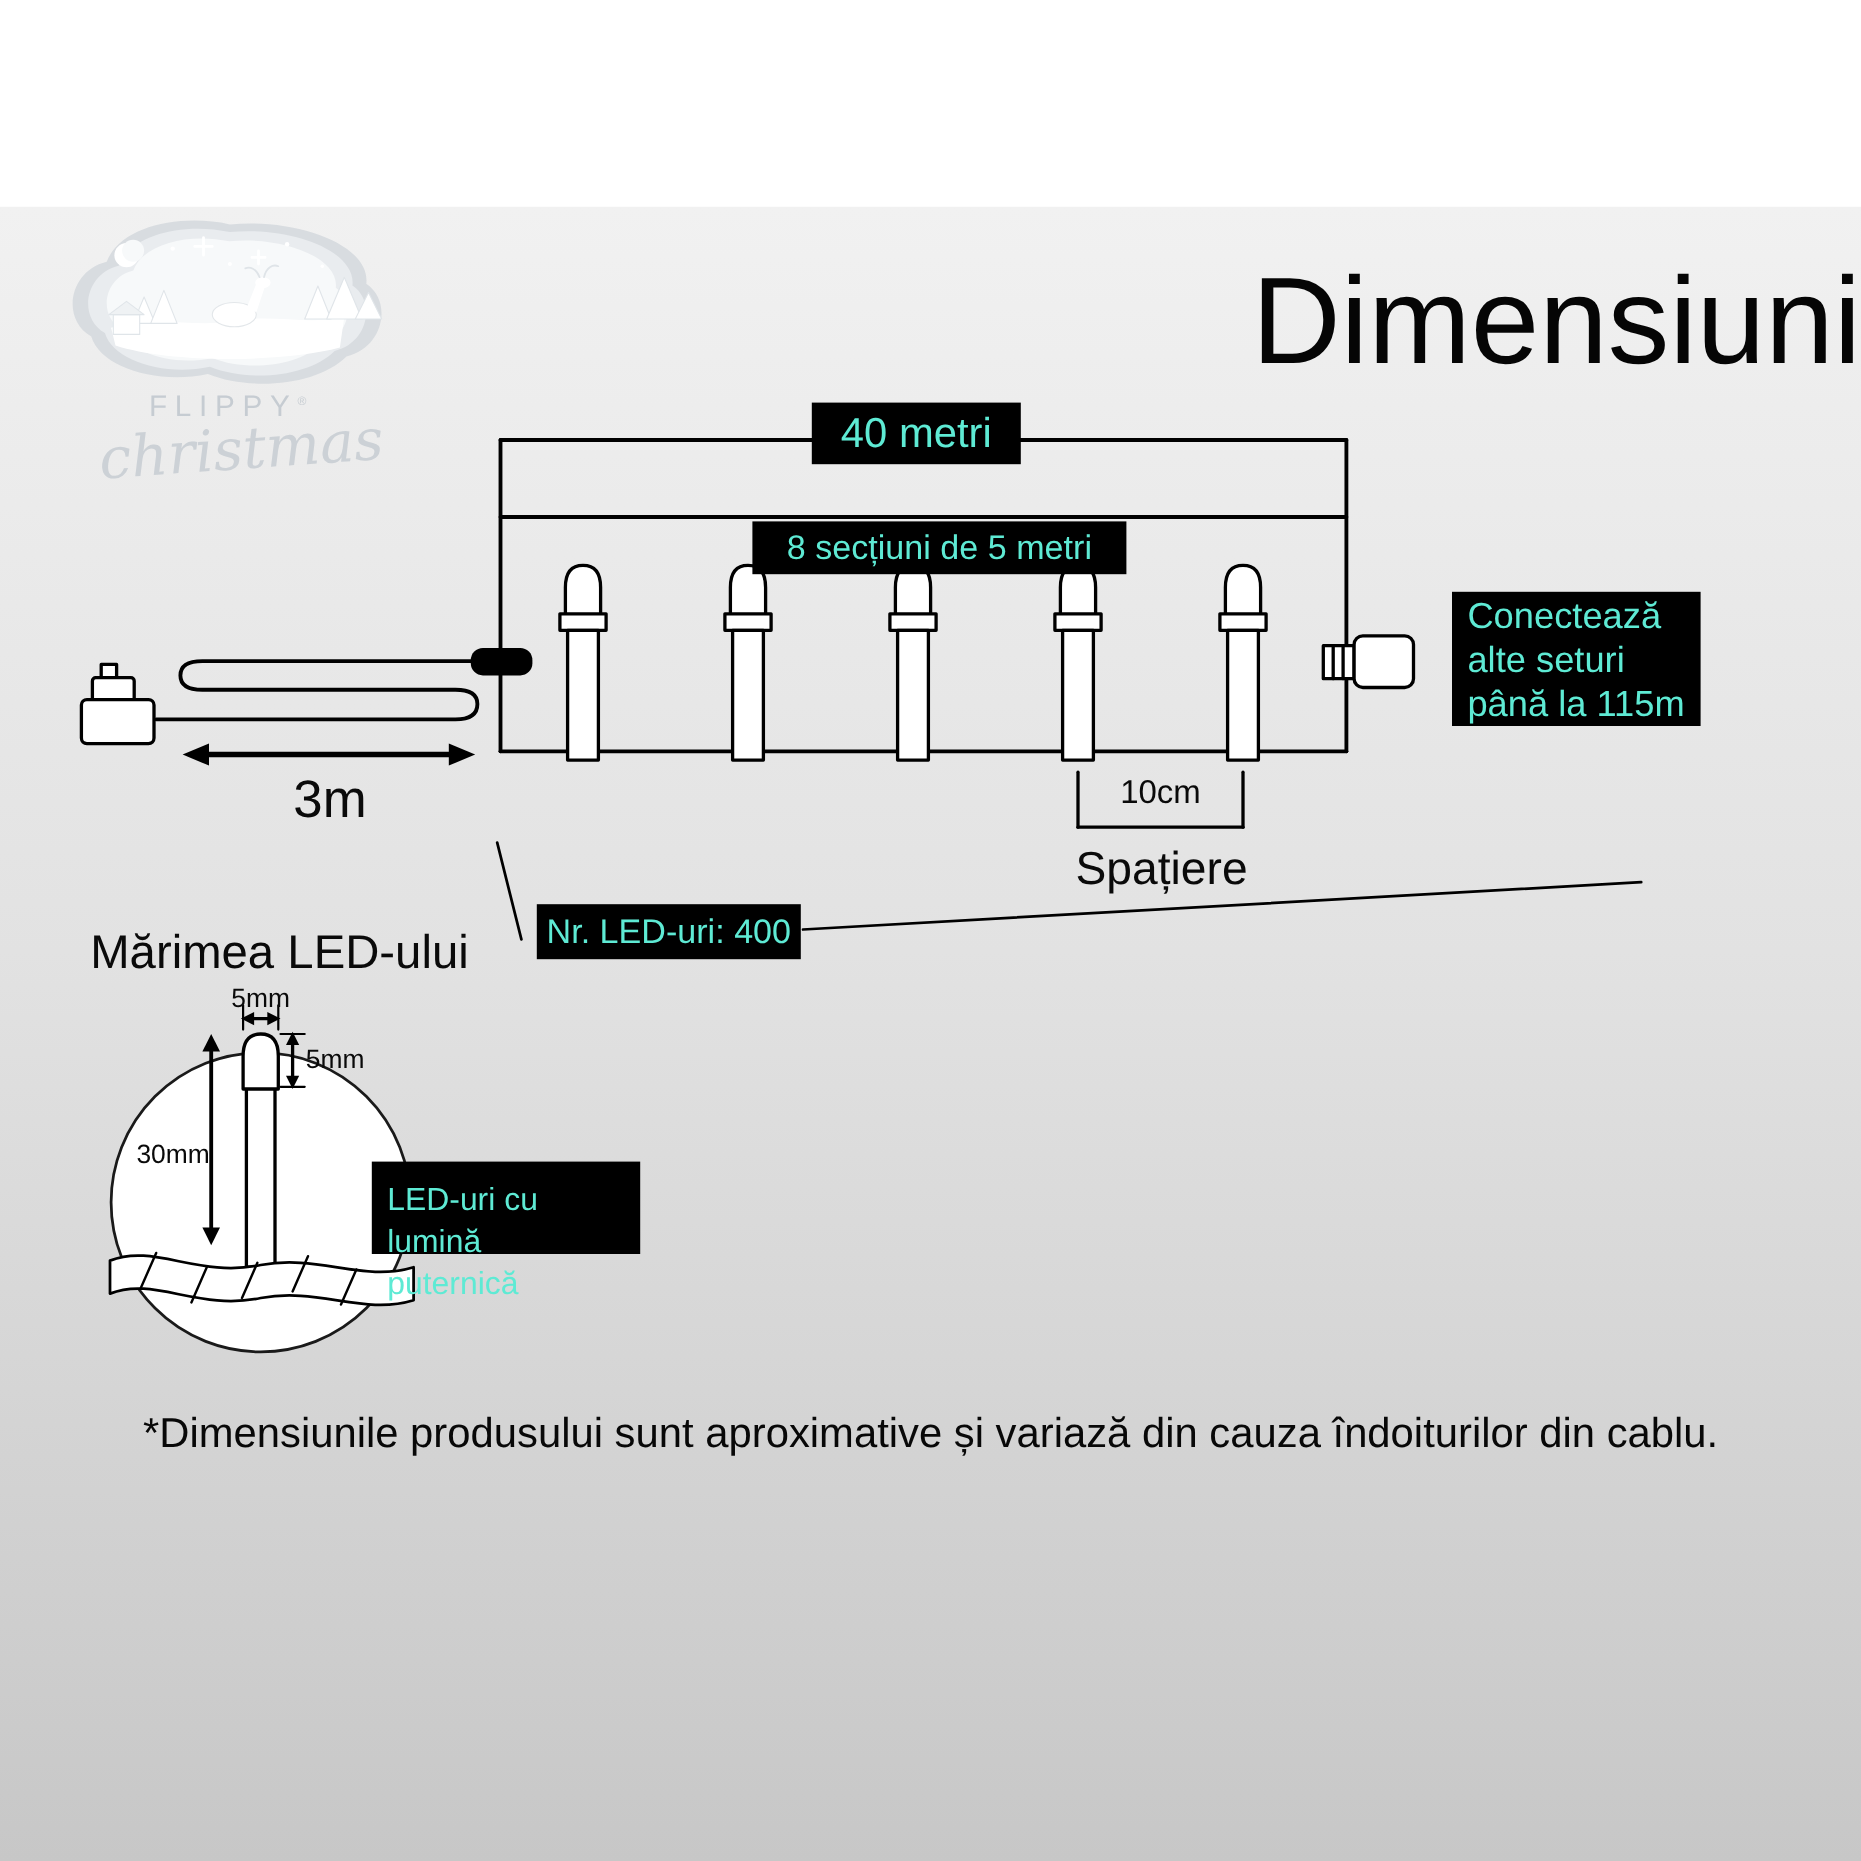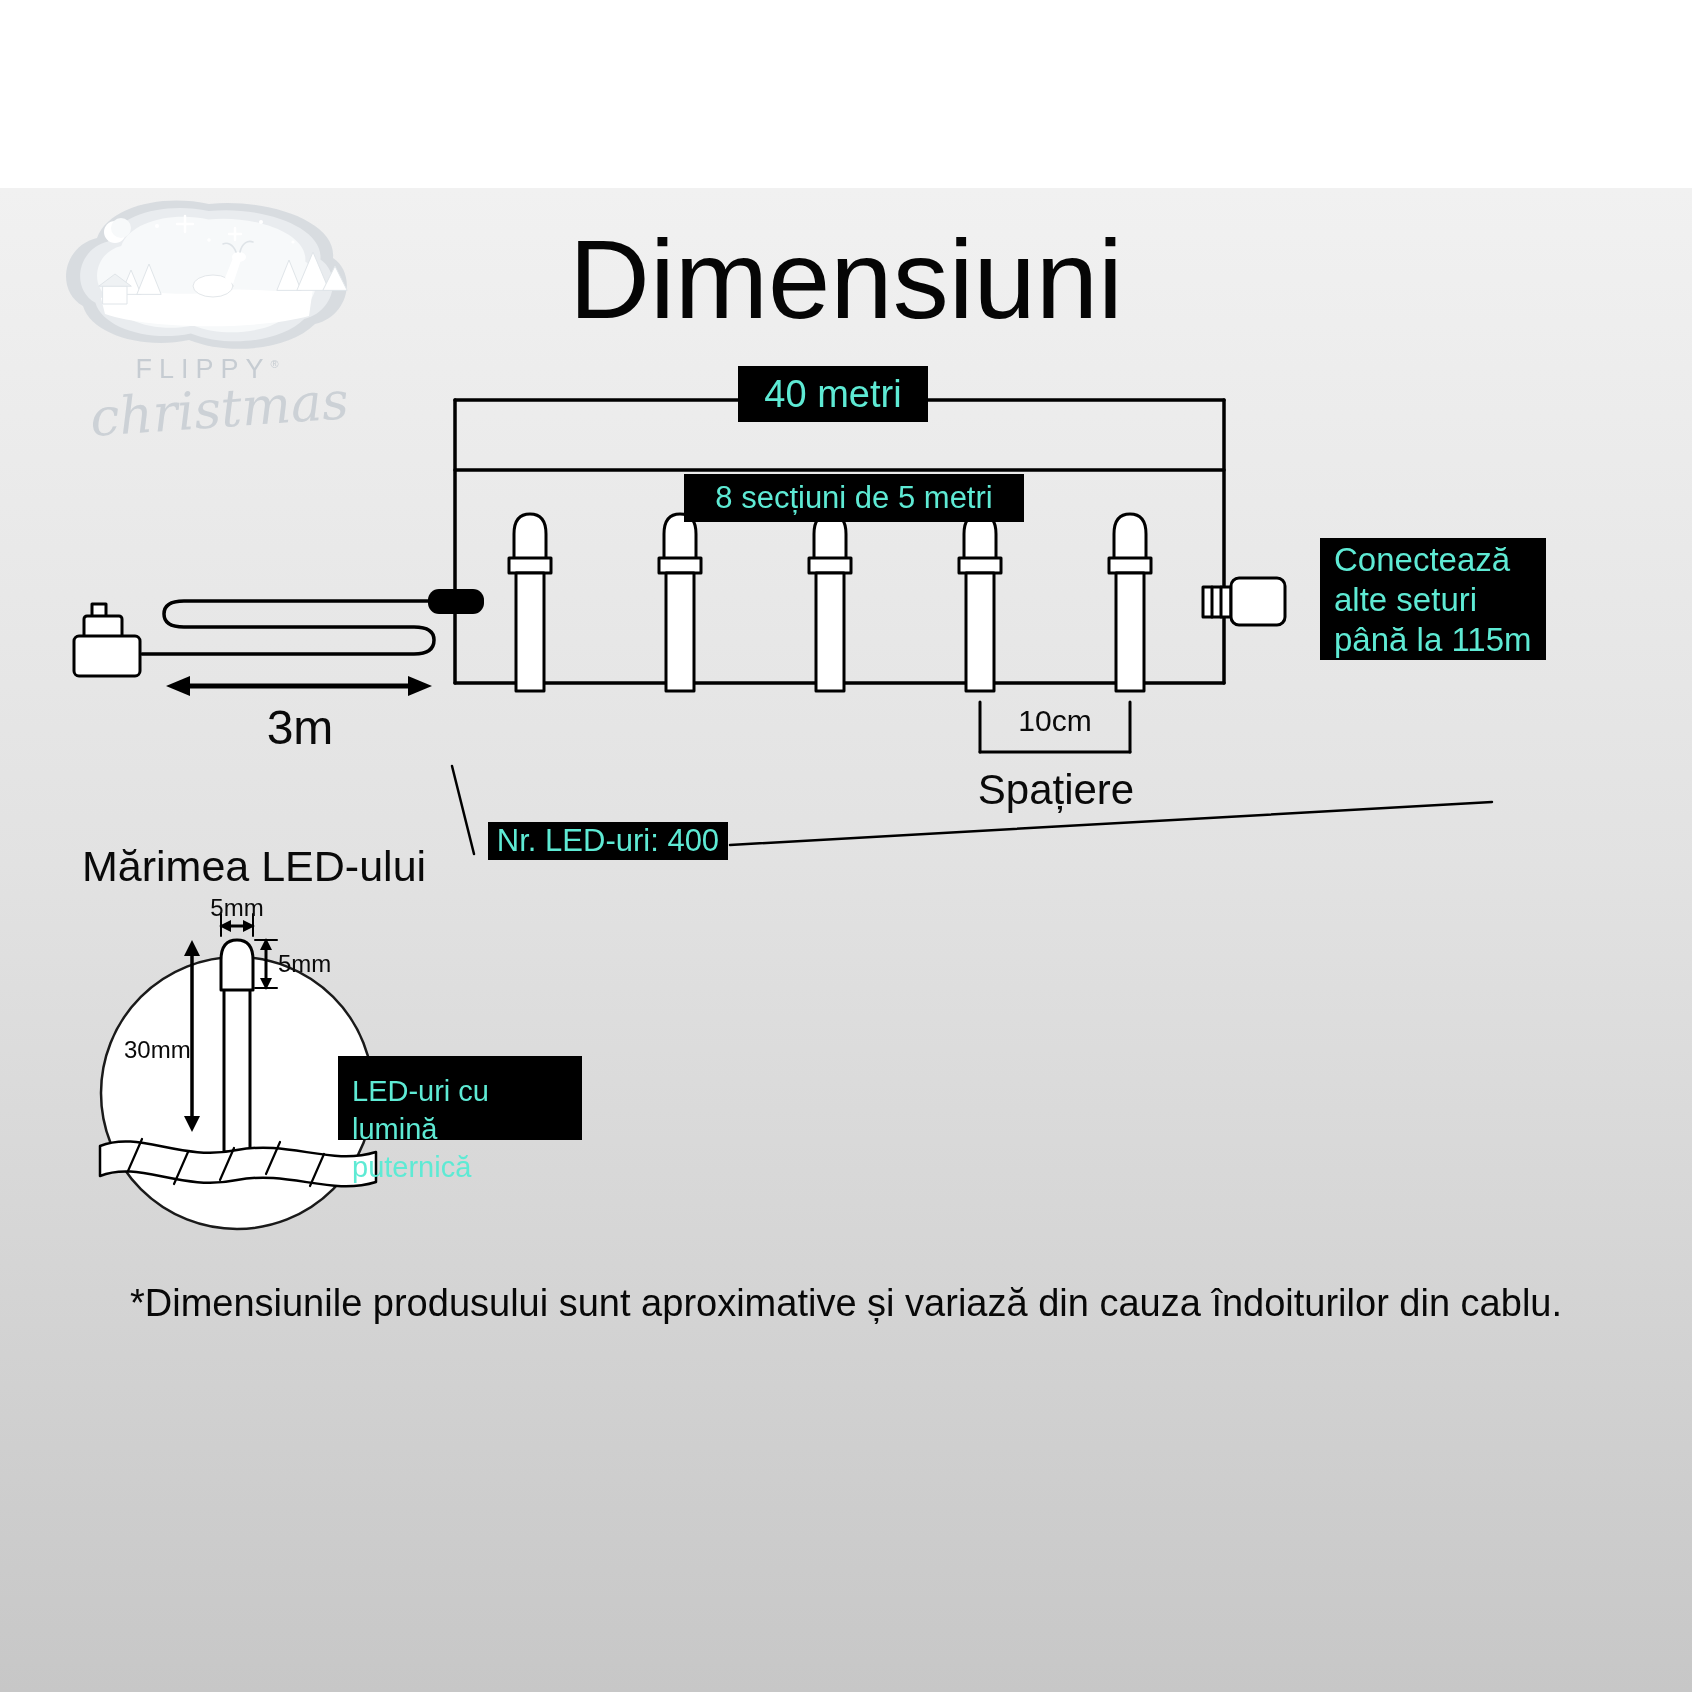--- a/index.html
+++ b/index.html
@@ -9,33 +9,33 @@
     font-family:"Liberation Sans",sans-serif;color:#0a0a0a;
   }
   .bg{
     position:absolute;left:0;top:188px;right:0;bottom:0;
     background:linear-gradient(180deg,#f1f1f1 0%,#e2e2e2 45%,#c7c7c7 100%);
   }
   .art{position:absolute;left:0;top:0;width:1692px;height:1692px;}
   .txt{position:absolute;white-space:nowrap;}
   .center{text-align:center;}
   .title{
-    left:0;right:0;top:224px;font-size:112px;line-height:1;
-    letter-spacing:0px;color:#050505;text-align:center;
+    left:0;right:0;top:236px;font-size:112px;line-height:1;
+    letter-spacing:0px;color:#050505;text-align:right;
   }
   .blackbox{
     position:absolute;background:#000;color:#5eead4;
     display:flex;align-items:center;justify-content:center;
   }
   .blackbox.multiline{display:block;}
   .box-40{left:738px;top:366px;width:190px;height:56px;font-size:38px;}
   .box-8{left:684px;top:446px;width:340px;height:48px;font-size:31px;margin-top:28px;}
   .box-connect{left:1320px;top:538px;width:226px;height:122px;font-size:33px;
     line-height:40px;padding:2px 14px;box-sizing:border-box;}
-  .box-ledcount{left:488px;top:822px;width:240px;height:38px;font-size:31px;}
+  .box-ledcount{left:488px;top:822px;width:240px;height:50px;font-size:31px;}
   .box-feature{left:338px;top:1056px;width:244px;height:84px;font-size:29px;
     line-height:38px;padding:16px 14px;box-sizing:border-box;}
   .lbl-3m{left:240px;top:700px;width:120px;font-size:48px;}
   .lbl-10cm{left:1005px;top:704px;width:100px;font-size:30px;}
   .lbl-spatiere{left:956px;top:766px;width:200px;font-size:42px;}
   .lbl-marimea{left:82px;top:842px;font-size:43px;}
   .lbl-5w{left:197px;top:894px;width:80px;font-size:24px;}
   .lbl-5h{left:278px;top:950px;font-size:24px;}
   .lbl-30{left:124px;top:1036px;font-size:24px;}
   .disclaimer{left:0;right:0;top:1282px;font-size:38px;text-align:center;color:#080808;}

